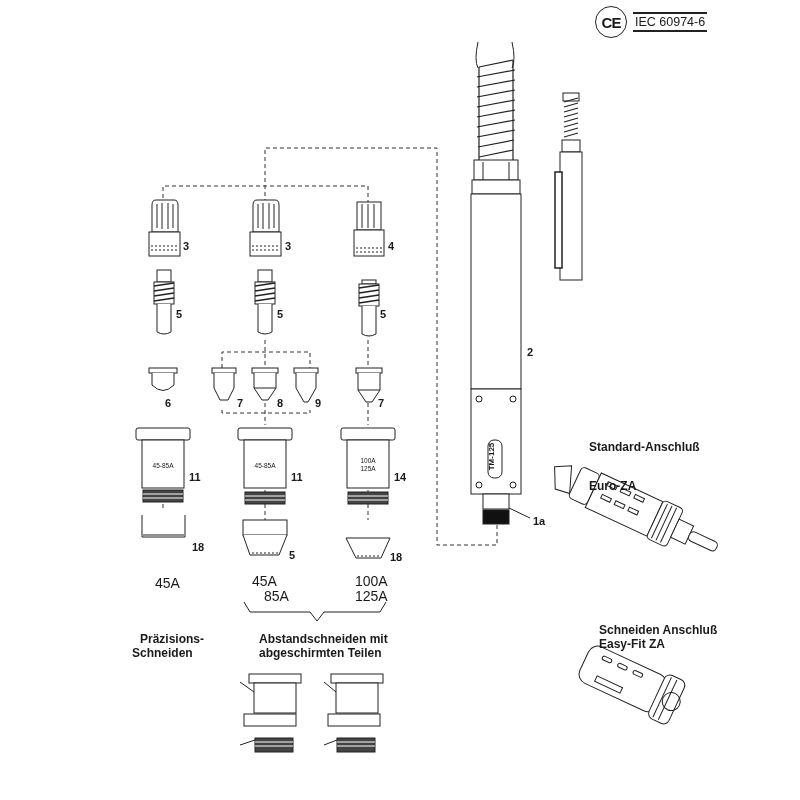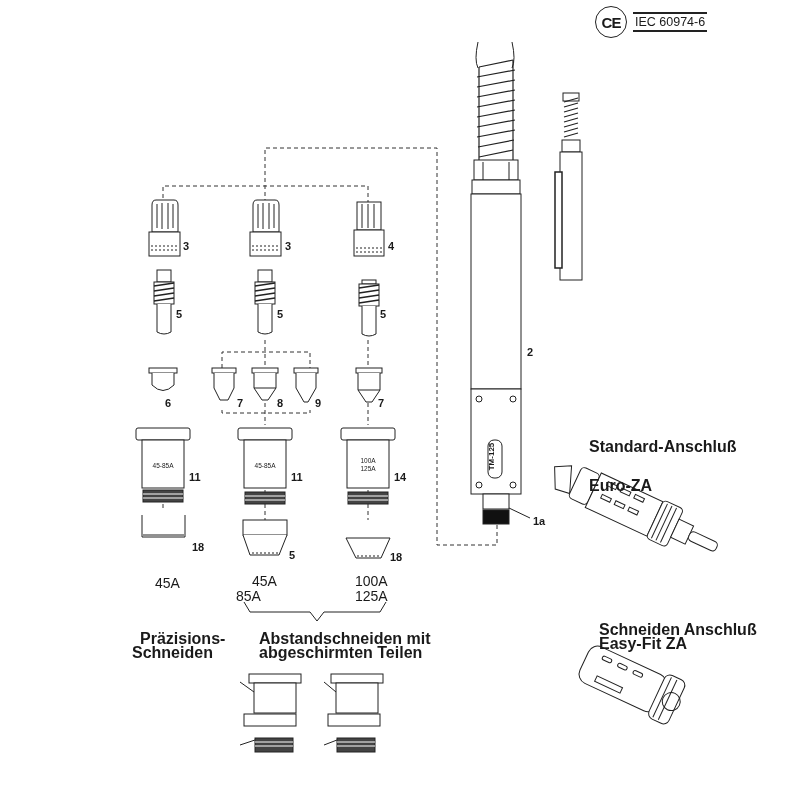--- a/index.html
+++ b/index.html
@@ -1,21 +1,21 @@
 <!DOCTYPE html>
 <html><head>
 <meta charset="utf-8">
 <style>
   html, body { margin: 0; padding: 0; background: #ffffff; }
   body { width: 800px; height: 800px; position: relative; overflow: hidden; font-family: "Liberation Sans", sans-serif; color: #1a1a1a; }
   svg.drawing { position: absolute; left: 0; top: 0; width: 800px; height: 800px; }
   .lbl { position: absolute; font-family: "Liberation Sans", sans-serif; color: #1a1a1a; white-space: nowrap; }
   .num { font-size: 11px; font-weight: bold; }
   .amp { font-size: 14px; line-height: 16px; }
-  .cap { font-size: 16px; font-weight: bold; line-height: 14px; }
+  .cap { font-size: 12px; font-weight: bold; line-height: 14px; }
   .cert { position: absolute; left: 595px; top: 6px; display: flex; align-items: center; gap: 6px; }
   .ce { width: 30px; height: 30px; border: 1.5px solid #222; border-radius: 50%; display: flex; align-items: center; justify-content: center; font-size: 15px; font-weight: bold; letter-spacing: -1px; }
   .iec { font-size: 12.5px; border-top: 2px solid #222; border-bottom: 2px solid #222; padding: 1px 2px; }
   .part-text { font-size: 6.5px; text-align: center; }
 </style>
 </head>
 <body>
 
 <div class="cert">
   <div class="ce">CE</div>
@@ -256,21 +256,21 @@
 <div class="lbl part-text" style="left:249px;top:462px;width:32px">45-85A</div>
 <div class="lbl part-text" style="left:352px;top:457px;width:32px">100A</div>
 <div class="lbl part-text" style="left:352px;top:465px;width:32px">125A</div>
 <div class="lbl part-text" style="left:259px;top:697px;width:32px"></div>
 <div class="lbl part-text" style="left:341px;top:692px;width:32px"></div>
 <div class="lbl part-text" style="left:341px;top:700px;width:32px"></div>
 <div class="lbl" style="left:478px;top:452px;font-size:8px;font-weight:bold;transform:rotate(-90deg);transform-origin:center">TM-125</div>
 
 <div class="lbl amp" style="left:155px;top:575px">45A</div>
 <div class="lbl amp" style="left:252px;top:573px">45A</div>
-<div class="lbl amp" style="left:236px;top:588px">85A</div>
+<div class="lbl amp" style="left:264px;top:588px">85A</div>
 <div class="lbl amp" style="left:355px;top:573px">100A</div>
 <div class="lbl amp" style="left:355px;top:588px">125A</div>
 
 <div class="lbl cap" style="left:140px;top:632px">Präzisions-</div>
 <div class="lbl cap" style="left:132px;top:646px">Schneiden</div>
 <div class="lbl cap" style="left:259px;top:632px">Abstandschneiden mit</div>
 <div class="lbl cap" style="left:259px;top:646px">abgeschirmten Teilen</div>
 <div class="lbl cap" style="left:589px;top:440px">Standard-Anschluß</div>
 <div class="lbl cap" style="left:589px;top:479px">Euro-ZA</div>
 <div class="lbl cap" style="left:599px;top:623px">Schneiden Anschluß</div>

